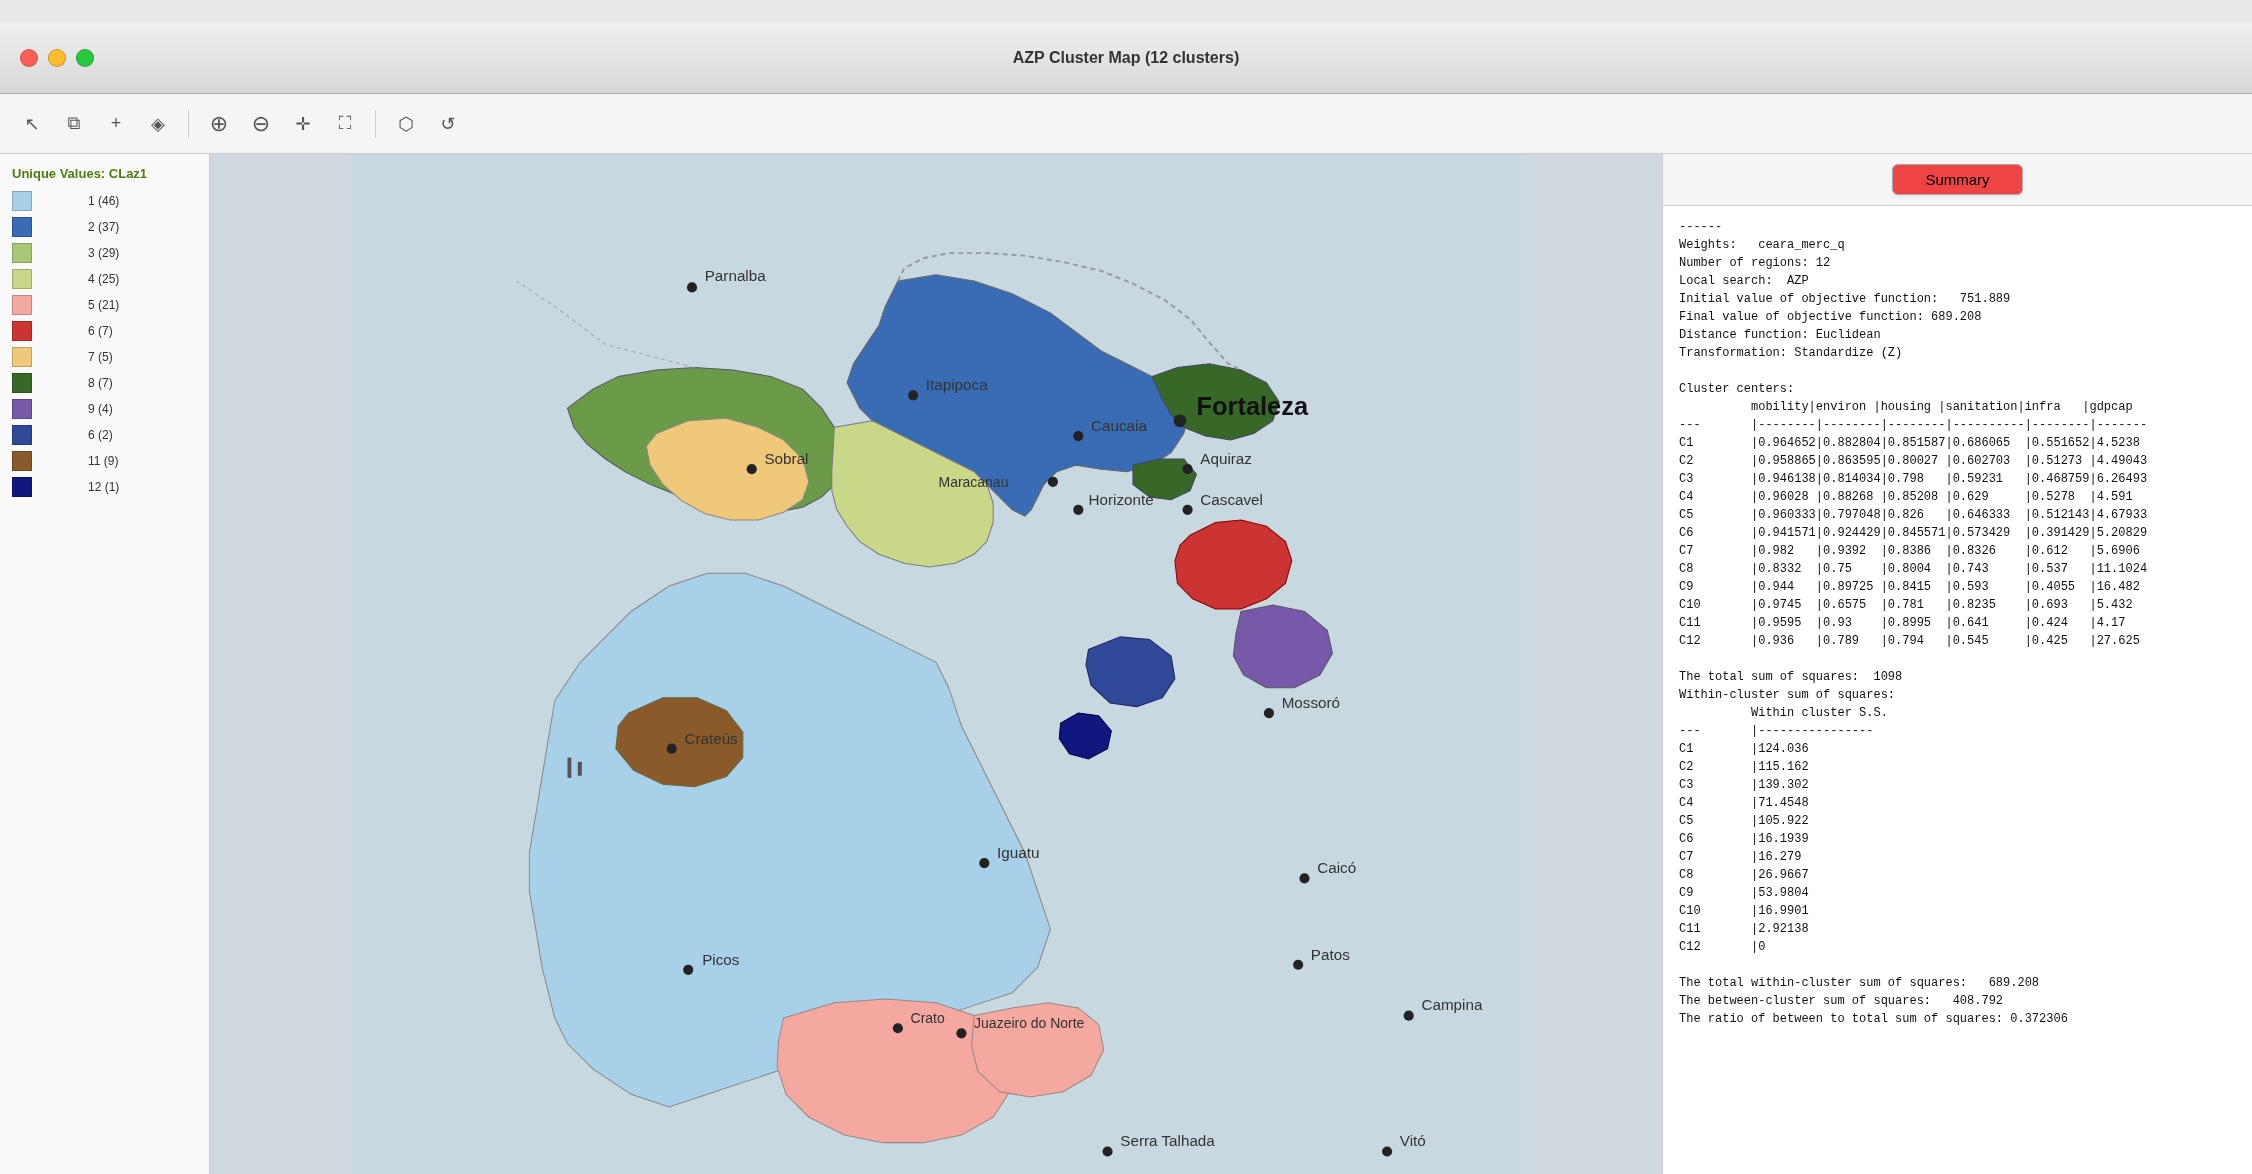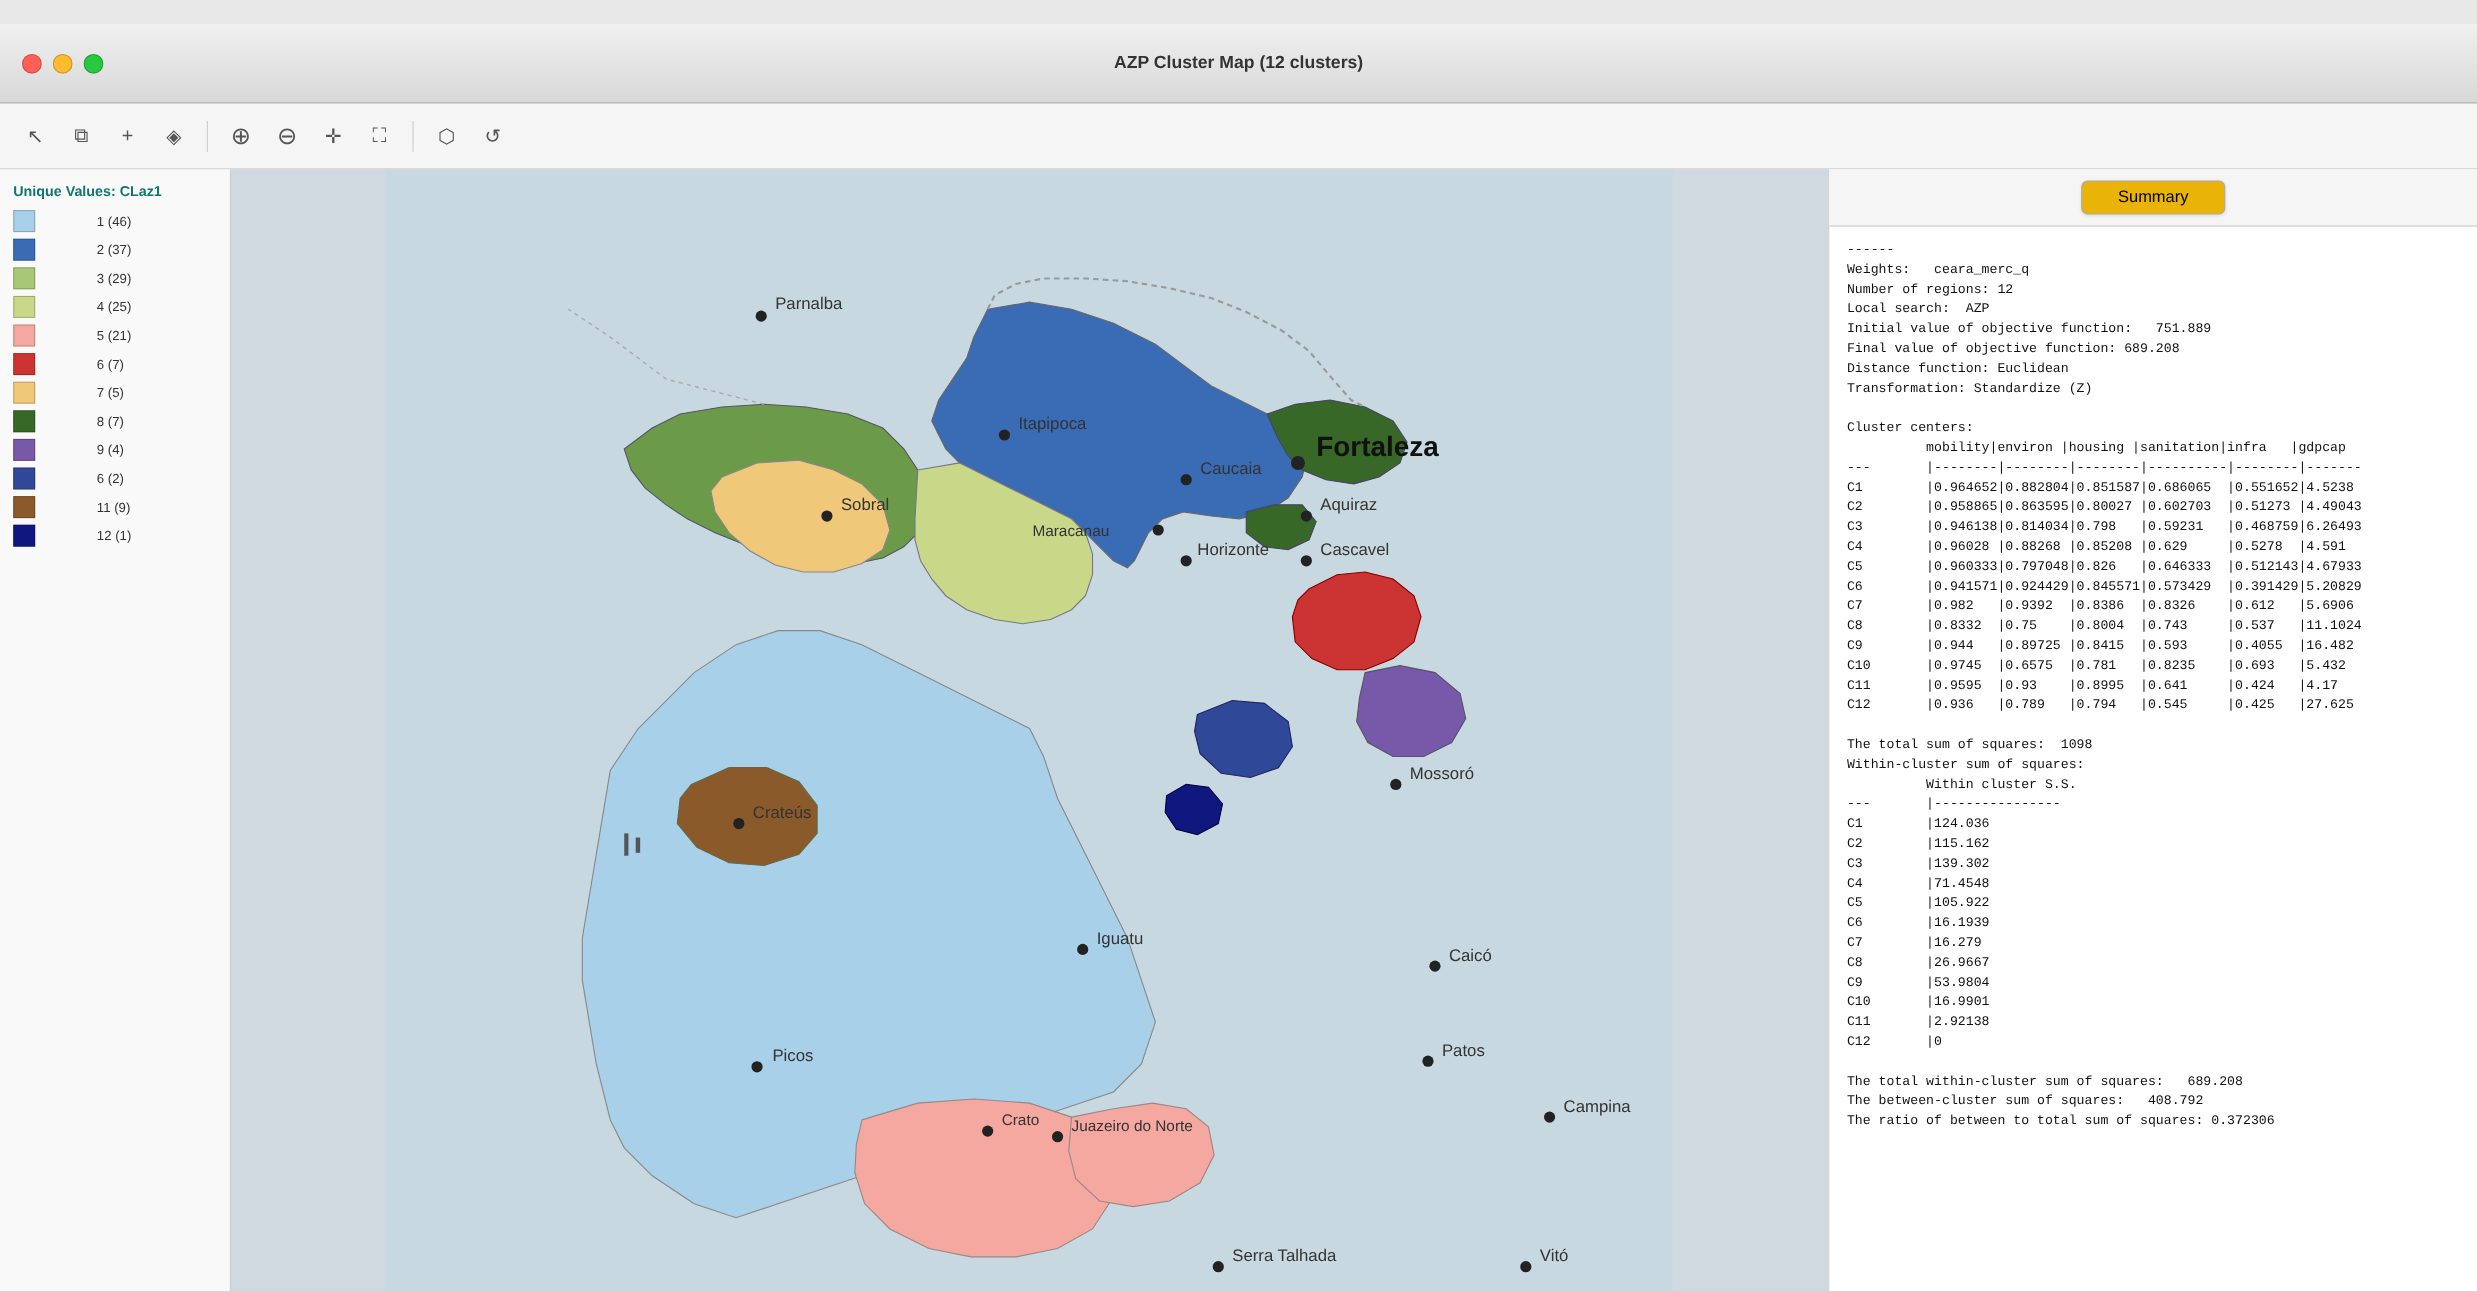--- a/index.html
+++ b/index.html
@@ -88,21 +88,21 @@
       width: 210px;
       background: #f9f9f9;
       border-right: 1px solid #ccc;
       padding: 12px;
       flex-shrink: 0;
     }
     .legend-title {
       font-size: 13px;
       font-weight: 600;
       margin-bottom: 10px;
-      color: #0f766e;
+      color: #4d7c0f;
     }
     .legend-item {
       display: flex;
       align-items: center;
       gap: 8px;
       margin-bottom: 6px;
     }
     .legend-color {
       width: 20px;
       height: 20px;
@@ -133,21 +133,21 @@
       flex-shrink: 0;
     }
     .summary-header {
       padding: 10px 16px;
       border-bottom: 1px solid #ccc;
       background: #f5f5f5;
       display: flex;
       justify-content: center;
     }
     .summary-title-btn {
-      background: #eab308;
+      background: #ef4444;
       border: 1px solid #aaa;
       border-radius: 6px;
       padding: 6px 32px;
       font-size: 15px;
       font-weight: 500;
       cursor: pointer;
       box-shadow: 0 1px 3px rgba(0,0,0,0.1);
     }
     .summary-body {
       flex: 1;

